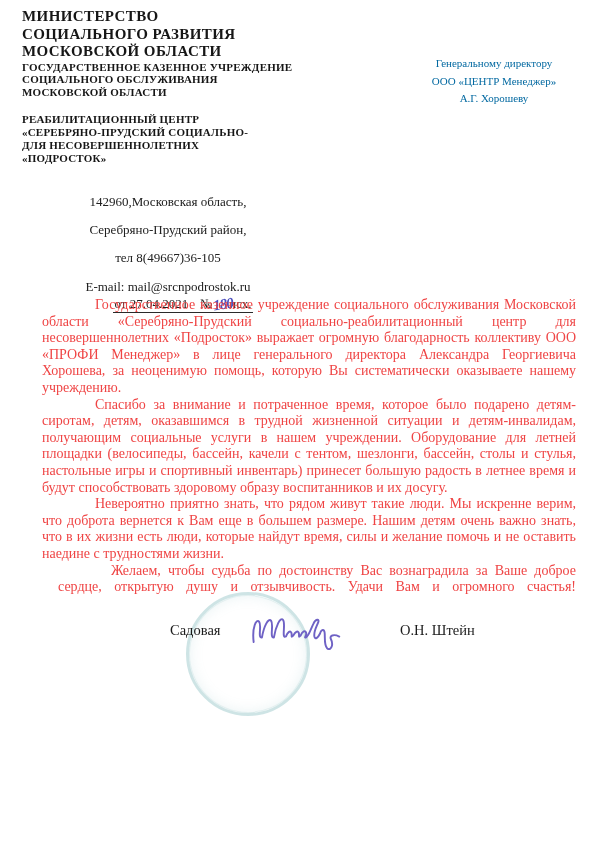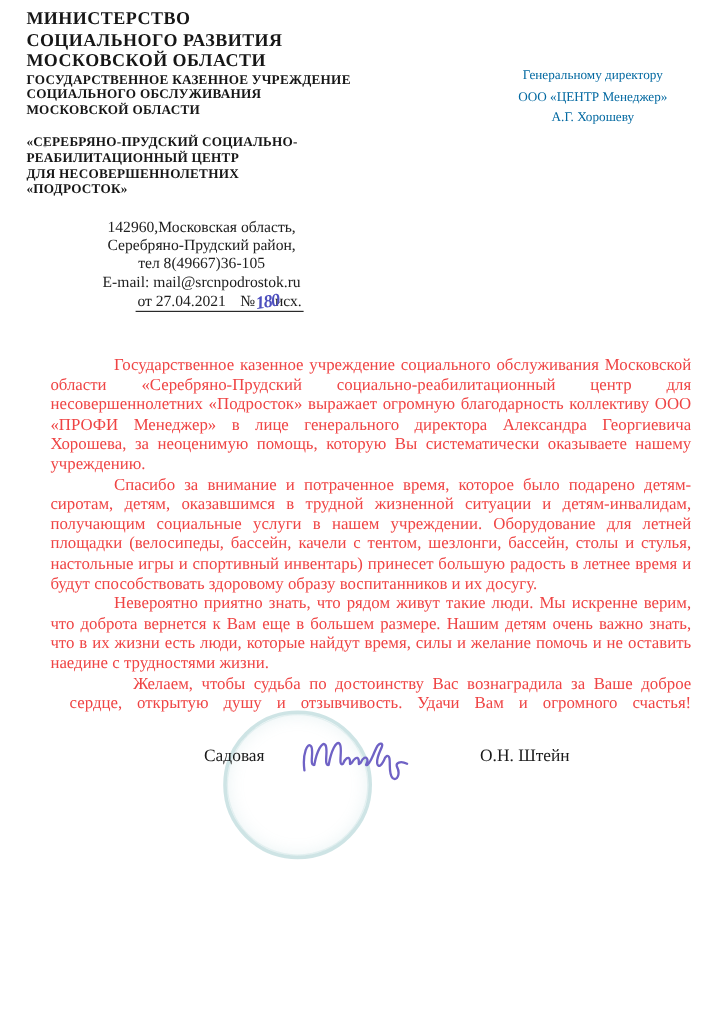--- a/index.html
+++ b/index.html
@@ -54,20 +54,21 @@
     position: absolute;
     left: 22px;
     top: 181px;
     width: 292px;
     text-align: center;
   }
   .contact-line {
     font-size: 13px;
     line-height: 15.2px;
     color: #202020;
+    margin-top: 13px;
   }
   .outgoing-line {
     margin-top: 1px;
     margin-left: 30px;
     font-size: 13px;
     line-height: 16px;
     color: #202020;
   }
   .outgoing-underline {
     border-bottom: 1px solid #2a2a2a;
@@ -172,22 +173,22 @@
 <div class="page">
 
   <div class="org-block">
     <div class="org-title-line">МИНИСТЕРСТВО</div>
     <div class="org-title-line">СОЦИАЛЬНОГО РАЗВИТИЯ</div>
     <div class="org-title-line">МОСКОВСКОЙ ОБЛАСТИ</div>
     <div class="org-sub-line">ГОСУДАРСТВЕННОЕ КАЗЕННОЕ УЧРЕЖДЕНИЕ</div>
     <div class="org-sub-line">СОЦИАЛЬНОГО ОБСЛУЖИВАНИЯ</div>
     <div class="org-sub-line">МОСКОВСКОЙ ОБЛАСТИ</div>
     <div class="org-name">
+      <div class="org-name-line">РЕАБИЛИТАЦИОННЫЙ ЦЕНТР</div>
       <div class="org-name-line">«СЕРЕБРЯНО-ПРУДСКИЙ СОЦИАЛЬНО-</div>
-      <div class="org-name-line">РЕАБИЛИТАЦИОННЫЙ ЦЕНТР</div>
       <div class="org-name-line">ДЛЯ НЕСОВЕРШЕННОЛЕТНИХ</div>
       <div class="org-name-line">«ПОДРОСТОК»</div>
     </div>
   </div>
 
   <div class="speck"></div>
 
   <div class="contacts-block">
     <div class="contact-line">142960,Московская область,</div>
     <div class="contact-line">Серебряно-Прудский район,</div>

